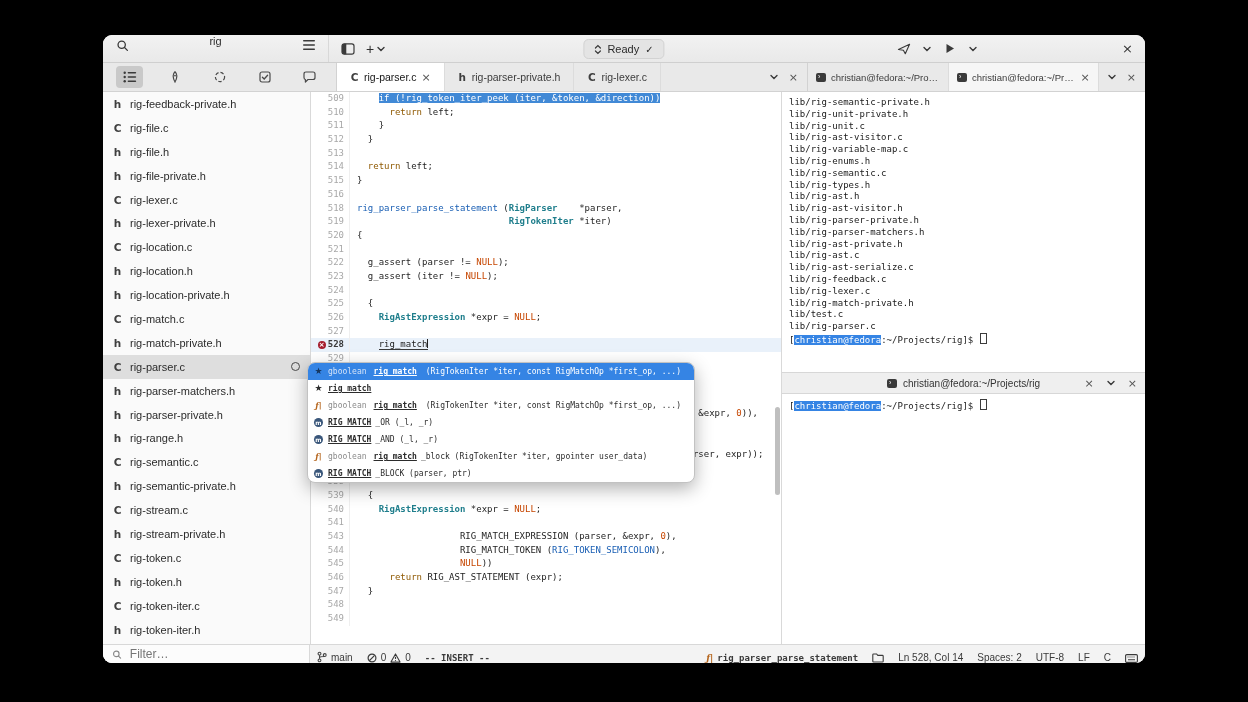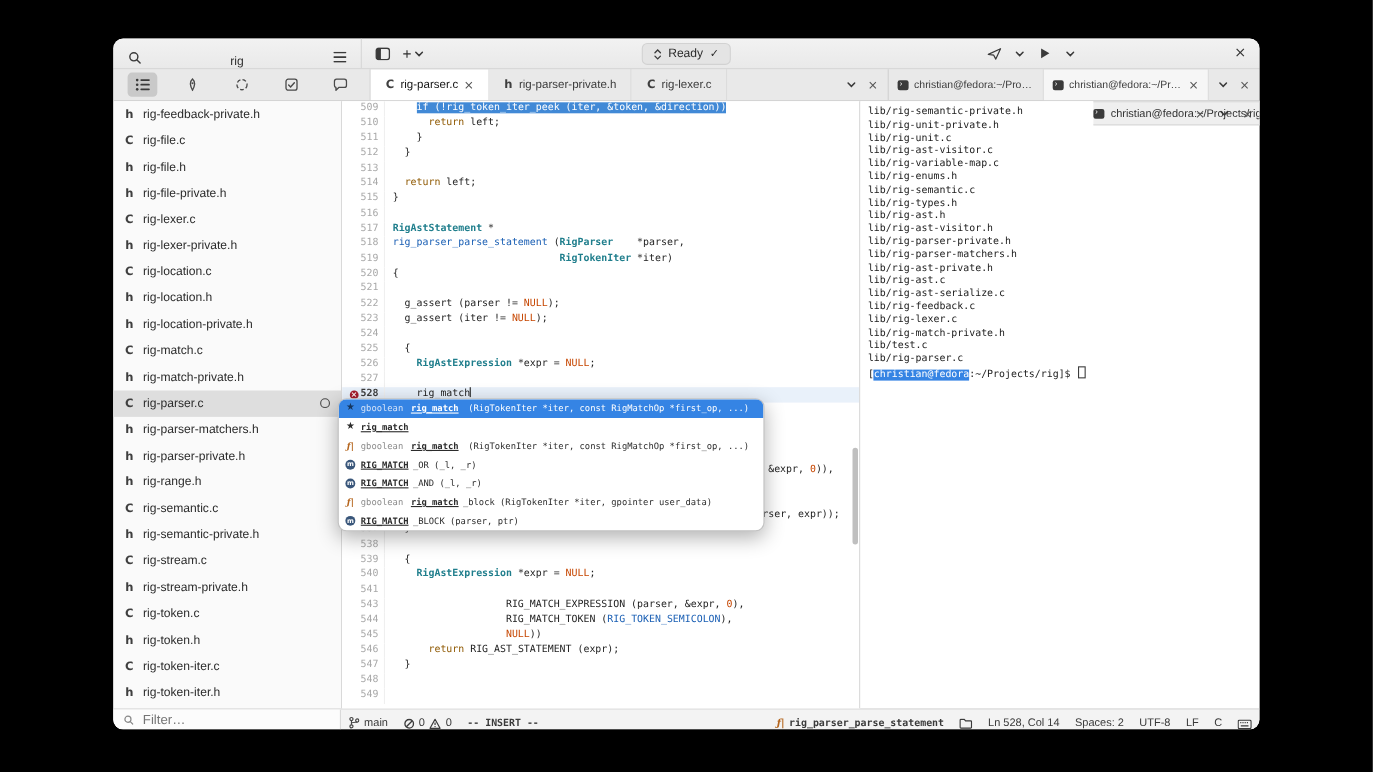--- a/index.html
+++ b/index.html
@@ -4,21 +4,21 @@
 <style>
   html,body{margin:0;padding:0}
   body{width:1248px;height:702px;background:#000;overflow:hidden;position:relative;
        font-family:"Liberation Sans","DejaVu Sans",sans-serif;-webkit-font-smoothing:antialiased}
   .window{position:absolute;left:103px;top:35px;width:1042px;height:628px;border-radius:9px;
           background:#fff;box-shadow:0 8px 26px rgba(0,0,0,.65);display:flex;flex-direction:column;overflow:hidden}
 
   
   .headerbar{height:27px;flex:none;background:linear-gradient(#f2f2f2,#e9e9e9);border-bottom:1px solid #cfcfcf;
              display:flex;position:relative}
-  .hb-left{width:207px;flex:none;display:flex;align-items:flex-end;justify-content:space-between;
+  .hb-left{width:207px;flex:none;display:flex;align-items:flex-start;justify-content:space-between;
            padding:0 9px;border-right:1px solid #d8d8d8}
   .proj{font-size:11px;color:#2e2e2e}
   .hb-main{flex:1;display:flex;align-items:center;padding:0 9px}
   .ibtn{display:inline-flex;align-items:center;justify-content:center;min-width:20px;height:20px;border-radius:4px}
   .plusbtn{display:inline-flex;align-items:center;gap:3px;font-size:14px;color:#2e2e2e;margin-left:8px}
   .omnibar{position:absolute;left:50%;top:4px;transform:translateX(-50%);display:flex;align-items:center;gap:6px;
            background:#e4e4e4;border:1px solid #d2d2d2;border-radius:5px;height:18px;padding:0 10px;
            font-size:11px;color:#2b2b2b}
   .hb-actions{margin-left:auto;display:flex;align-items:center;gap:3px}
   .winclose{margin-left:136px;font-size:13px;color:#333;padding:0 3px;font-family:"DejaVu Sans",sans-serif}
@@ -83,21 +83,21 @@
   .cic.star{color:#2d2d2d;font-size:9px}
   .crow.sel .cic.star{color:#16365e}
   .cic.fn{color:#b5651d;font-style:italic;font-weight:700;font-family:"DejaVu Serif",serif}
   .cic.macro{width:9px;height:9px;border-radius:50%;background:#39567a;color:#fff;font-size:6px;
              line-height:9px;margin:0 1px;font-weight:700}
   .ret{color:#8b8b8b;margin-right:3px}
   .crow.sel .ret{color:#d5e3f8}
   .cname{font-weight:700;text-decoration:underline}
 
   
-  .rightpane{flex:1;display:flex;flex-direction:row;min-width:0;background:#fff}
+  .rightpane{flex:1;display:flex;flex-direction:column;min-width:0;background:#fff}
   .term{font:9px/11.8px "DejaVu Sans Mono",monospace;color:#191919;padding:5px 7px;overflow:hidden}
   .term-top{height:270px;flex:none}
   .term-bottom{flex:1}
   .tline{white-space:pre;height:11.8px}
   .tsel{background:#3584e4;color:#fff}
   .cursor{display:inline-block;width:5px;height:9px;border:1px solid #3c3c3c;vertical-align:-1px;margin-left:1px}
   .panelhdr{height:20px;flex:none;background:#efefef;border-top:1px solid #d7d7d7;border-bottom:1px solid #d7d7d7;
             display:flex;align-items:center;position:relative;font-size:10px;color:#333}
   .ph-center{margin:0 auto;display:flex;align-items:center;gap:6px;min-width:0}
   .ph-right{position:absolute;right:8px;display:flex;align-items:center;gap:13px}
@@ -387,24 +387,20 @@
           </div>
           <div class="cl">
             <span class="num">515</span>
             <span class="txt"><span>}</span></span>
           </div>
           <div class="cl">
             <span class="num">516</span>
             <span class="txt"></span>
           </div>
           <div class="cl">
-            <span class="num">517</span>
-            <span class="txt"><span class="ty">RigAstStatement</span><span> *</span></span>
-          </div>
-          <div class="cl">
             <span class="num">518</span>
             <span class="txt"><span class="fn">rig_parser_parse_statement</span><span> (</span><span class="ty">RigParser</span><span>    *parser,</span></span>
           </div>
           <div class="cl">
             <span class="num">519</span>
             <span class="txt"><span>                            </span><span class="ty">RigTokenIter</span><span> *iter)</span></span>
           </div>
           <div class="cl">
             <span class="num">520</span>
             <span class="txt"><span>{</span></span>

